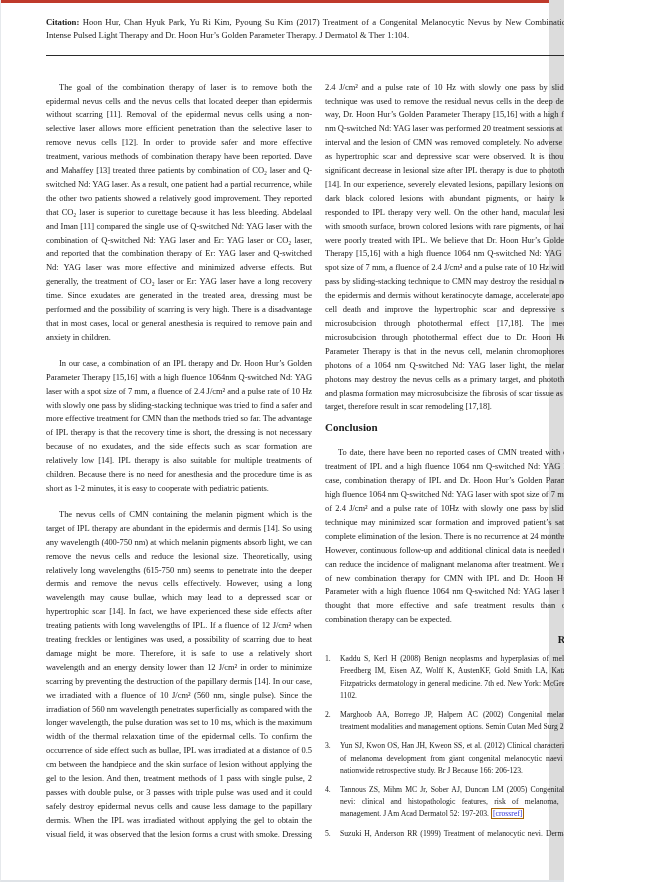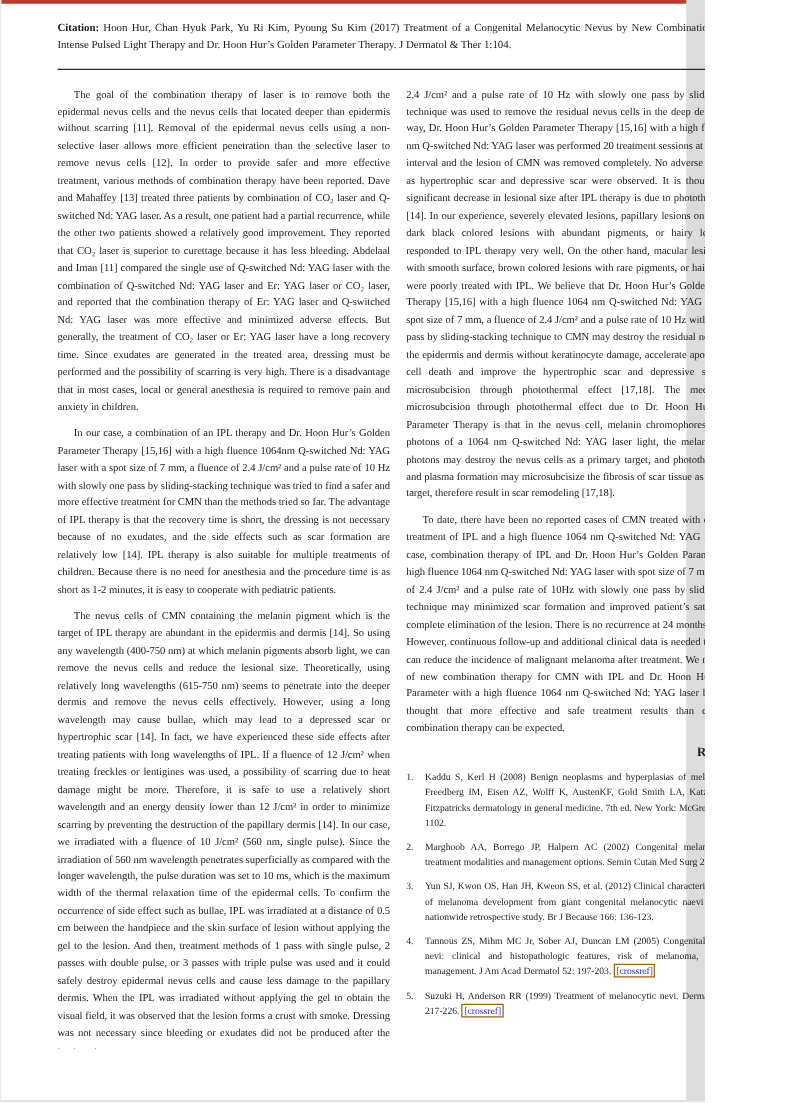--- a/index.html
+++ b/index.html
@@ -16,21 +16,21 @@
   .top-accent { position:absolute; top:0; left:0; width:633px; height:3px; background:#bf3a2b; }
   .viewer-strip { position:absolute; top:0; right:0; width:15px; height:882px; background:#dcdcdc; }
   .page { position:absolute; left:45px; top:16px; width:559px; }
   .citation { font-size:8.7px; line-height:12.8px; text-align:justify; }
   .citation .cit-label { font-weight:bold; }
   .cit-rule { border:none; border-top:1.3px solid #2a2a2a; margin:13px 0 0 0; }
   .columns { display:flex; gap:13px; margin-top:13px; height:770px; overflow:hidden; }
   .col { text-align:justify; font-size:8.5px; line-height:13.9px; letter-spacing:-0.05px; }
   .col-left { width:266px; }
   .col-right { width:280px; }
-  p.para { margin:0 0 7px 0; }
+  p.para { margin:12px 0 7px 0; }
   p.para.indent { text-indent:13px; }
   h2.section-heading { font-size:11px; line-height:13px; margin:5px 0 7px 0; font-weight:bold; text-align:left; letter-spacing:0; }
   h3.refs-heading { font-size:10.2px; line-height:12px; margin:4px 0 7px 0; font-weight:bold; text-align:right; letter-spacing:0; }
   .refs { margin-top:2px; }
   .ref { display:flex; font-size:7.7px; line-height:12.2px; margin-bottom:7px; letter-spacing:0; }
   .ref .ref-num { flex:none; width:15px; }
   .ref .ref-body { flex:1; text-align:justify; }
   .ref .it { }
   .crossref {
     color:#2b2bd6; border:1px solid #a16207; padding:0 1px;
@@ -60,36 +60,37 @@
     <div class="columns">
       <div class="col col-left" id="left-col">
           <p class="para indent">The goal of the combination therapy of laser is to remove both the epidermal nevus cells and the nevus cells that located deeper than epidermis without scarring [11]. Removal of the epidermal nevus cells using a non-selective laser allows more efficient penetration than the selective laser to remove nevus cells [12]. In order to provide safer and more effective treatment, various methods of combination therapy have been reported. Dave and Mahaffey [13] treated three patients by combination of CO₂ laser and Q-switched Nd: YAG laser. As a result, one patient had a partial recurrence, while the other two patients showed a relatively good improvement. They reported that CO₂ laser is superior to curettage because it has less bleeding. Abdelaal and Iman [11] compared the single use of Q-switched Nd: YAG laser with the combination of Q-switched Nd: YAG laser and Er: YAG laser or CO₂ laser, and reported that the combination therapy of Er: YAG laser and Q-switched Nd: YAG laser was more effective and minimized adverse effects. But generally, the treatment of CO₂ laser or Er: YAG laser have a long recovery time. Since exudates are generated in the treated area, dressing must be performed and the possibility of scarring is very high. There is a disadvantage that in most cases, local or general anesthesia is required to remove pain and anxiety in children.</p>
           <p class="para indent">In our case, a combination of an IPL therapy and Dr. Hoon Hur’s Golden Parameter Therapy [15,16] with a high fluence 1064nm Q-switched Nd: YAG laser with a spot size of 7 mm, a fluence of 2.4 J/cm² and a pulse rate of 10 Hz with slowly one pass by sliding-stacking technique was tried to find a safer and more effective treatment for CMN than the methods tried so far. The advantage of IPL therapy is that the recovery time is short, the dressing is not necessary because of no exudates, and the side effects such as scar formation are relatively low [14]. IPL therapy is also suitable for multiple treatments of children. Because there is no need for anesthesia and the procedure time is as short as 1-2 minutes, it is easy to cooperate with pediatric patients.</p>
           <p class="para indent">The nevus cells of CMN containing the melanin pigment which is the target of IPL therapy are abundant in the epidermis and dermis [14]. So using any wavelength (400-750 nm) at which melanin pigments absorb light, we can remove the nevus cells and reduce the lesional size. Theoretically, using relatively long wavelengths (615-750 nm) seems to penetrate into the deeper dermis and remove the nevus cells effectively. However, using a long wavelength may cause bullae, which may lead to a depressed scar or hypertrophic scar [14]. In fact, we have experienced these side effects after treating patients with long wavelengths of IPL. If a fluence of 12 J/cm² when treating freckles or lentigines was used, a possibility of scarring due to heat damage might be more. Therefore, it is safe to use a relatively short wavelength and an energy density lower than 12 J/cm² in order to minimize scarring by preventing the destruction of the papillary dermis [14]. In our case, we irradiated with a fluence of 10 J/cm² (560 nm, single pulse). Since the irradiation of 560 nm wavelength penetrates superficially as compared with the longer wavelength, the pulse duration was set to 10 ms, which is the maximum width of the thermal relaxation time of the epidermal cells. To confirm the occurrence of side effect such as bullae, IPL was irradiated at a distance of 0.5 cm between the handpiece and the skin surface of lesion without applying the gel to the lesion. And then, treatment methods of 1 pass with single pulse, 2 passes with double pulse, or 3 passes with triple pulse was used and it could safely destroy epidermal nevus cells and cause less damage to the papillary dermis. When the IPL was irradiated without applying the gel to obtain the visual field, it was observed that the lesion forms a crust with smoke. Dressing was not necessary since bleeding or exudates did not be produced after the treatment.</p>
         </div>
       <div class="col col-right">
         <div id="right-cont">
             <p class="para">2.4 J/cm² and a pulse rate of 10 Hz with slowly one pass by sliding-stacking technique was used to remove the residual nevus cells in the deep dermis. In this way, Dr. Hoon Hur’s Golden Parameter Therapy [15,16] with a high fluence 1064 nm Q-switched Nd: YAG laser was performed 20 treatment sessions at a one- week interval and the lesion of CMN was removed completely. No adverse effects such as hypertrophic scar and depressive scar were observed. It is thought that the significant decrease in lesional size after IPL therapy is due to photothermal effect [14]. In our experience, severely elevated lesions, papillary lesions on the surface, dark black colored lesions with abundant pigments, or hairy lesions were responded to IPL therapy very well. On the other hand, macular lesions, lesions with smooth surface, brown colored lesions with rare pigments, or hairless lesions were poorly treated with IPL. We believe that Dr. Hoon Hur’s Golden Parameter Therapy [15,16] with a high fluence 1064 nm Q-switched Nd: YAG laser with a spot size of 7 mm, a fluence of 2.4 J/cm² and a pulse rate of 10 Hz with slowly one pass by sliding-stacking technique to CMN may destroy the residual nevus cells in the epidermis and dermis without keratinocyte damage, accelerate apoptotic nevus cell death and improve the hypertrophic scar and depressive scar due to microsubcision through photothermal effect [17,18]. The mechanism of microsubcision through photothermal effect due to Dr. Hoon Hur’s Golden Parameter Therapy is that in the nevus cell, melanin chromophores absorb the photons of a 1064 nm Q-switched Nd: YAG laser light, the melanin-absorbed photons may destroy the nevus cells as a primary target, and photothermal effect and plasma formation may microsubcisize the fibrosis of scar tissue as a secondary target, therefore result in scar remodeling [17,18].</p>
           </div>
+        <h2 class="section-heading">Conclusion</h2>
         <div id="conclusion">
             <p class="para indent">To date, there have been no reported cases of CMN treated with combination treatment of IPL and a high fluence 1064 nm Q-switched Nd: YAG laser. In our case, combination therapy of IPL and Dr. Hoon Hur’s Golden Parameter with a high fluence 1064 nm Q-switched Nd: YAG laser with spot size of 7 mm, a fluence of 2.4 J/cm² and a pulse rate of 10Hz with slowly one pass by sliding-stacking technique may minimized scar formation and improved patient’s satisfaction by complete elimination of the lesion. There is no recurrence at 24 months’ follow-up. However, continuous follow-up and additional clinical data is needed to know if it can reduce the incidence of malignant melanoma after treatment. We report a case of new combination therapy for CMN with IPL and Dr. Hoon Hur’s Golden Parameter with a high fluence 1064 nm Q-switched Nd: YAG laser because it is thought that more effective and safe treatment results than conventional combination therapy can be expected.</p>
           </div>
         <h3 class="refs-heading">References</h3>
         <div class="refs" id="refs">
             <div class="ref">
               <span class="ref-num">1.</span>
               <span class="ref-body"><span>Kaddu S, Kerl H (2008) Benign neoplasms and hyperplasias of melanocytes, In: Freedberg IM, Eisen AZ, Wolff K, AustenKF, Gold Smith LA, Katz SI, editors. Fitzpatricks dermatology in general medicine. 7th ed. New York: McGrew-Hill 1099-1102.</span></span>
             </div>
             <div class="ref">
               <span class="ref-num">2.</span>
               <span class="ref-body"><span>Marghoob AA, Borrego JP, Halpern AC (2002) Congenital melanocytic nevi: treatment modalities and management options. </span><span class="it">Semin Cutan Med Surg</span><span> 22: 21-32.</span></span>
             </div>
             <div class="ref">
               <span class="ref-num">3.</span>
-              <span class="ref-body"><span>Yun SJ, Kwon OS, Han JH, Kweon SS, et al. (2012) Clinical characteristics and risk of melanoma development from giant congenital melanocytic naevi in Korea: a nationwide retrospective study. </span><span class="it">Br J Because</span><span> 166: 136-123.</span></span>
+              <span class="ref-body"><span>Yun SJ, Kwon OS, Han JH, Kweon SS, et al. (2012) Clinical characteristics and risk of melanoma development from giant congenital melanocytic naevi in Korea: a nationwide retrospective study. </span><span class="it">Br J Because</span><span> 166: 206-123.</span></span>
             </div>
             <div class="ref">
               <span class="ref-num">4.</span>
               <span class="ref-body"><span>Tannous ZS, Mihm MC Jr, Sober AJ, Duncan LM (2005) Congenital melanocytic nevi: clinical and histopathologic features, risk of melanoma, and clinical management. </span><span class="it">J Am Acad Dermatol</span><span> 52: 197-203. </span><span class="crossref">[crossref]</span></span>
             </div>
             <div class="ref">
               <span class="ref-num">5.</span>
               <span class="ref-body"><span>Suzuki H, Anderson RR (1999) Treatment of melanocytic nevi. </span><span class="it">Dermatol Ther</span><span> 18: 217-226. </span><span class="crossref">[crossref]</span></span>
             </div>
           </div>

